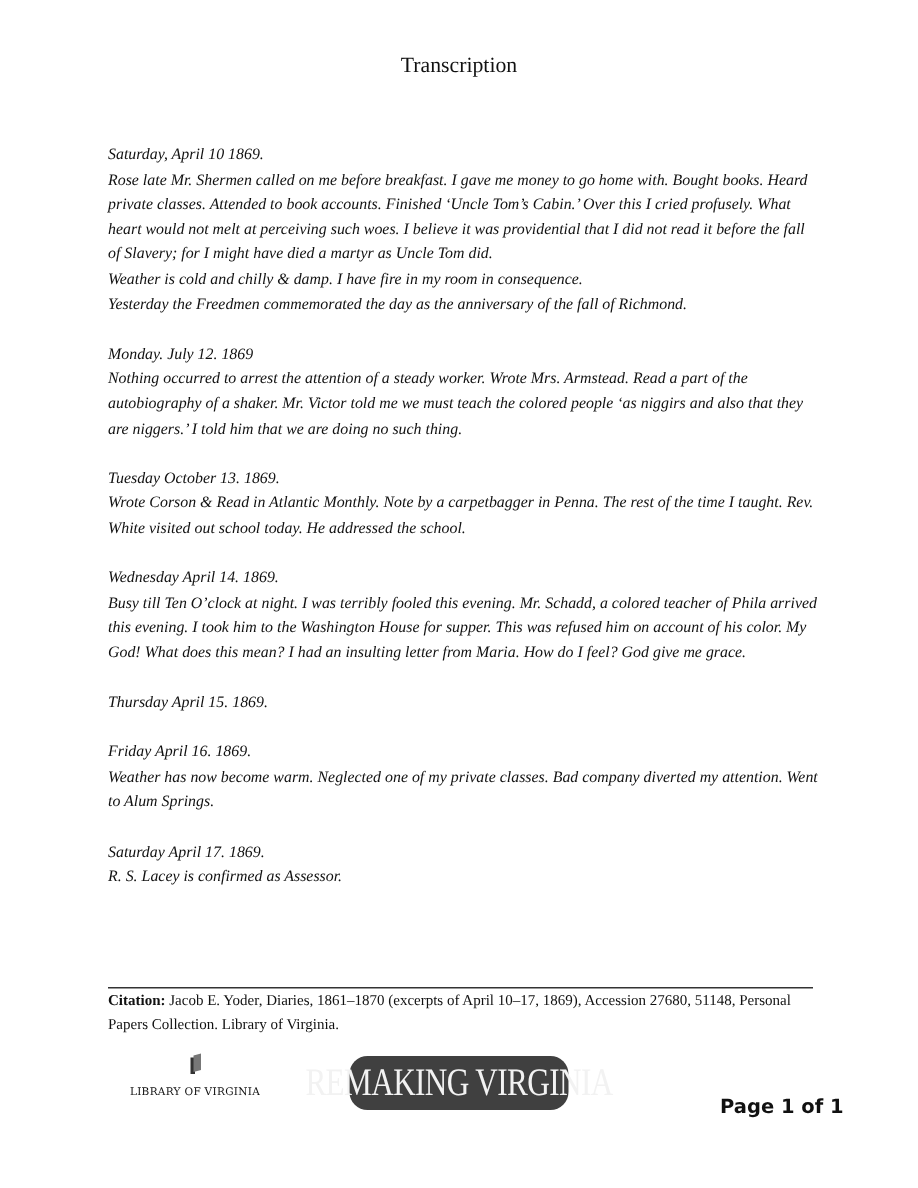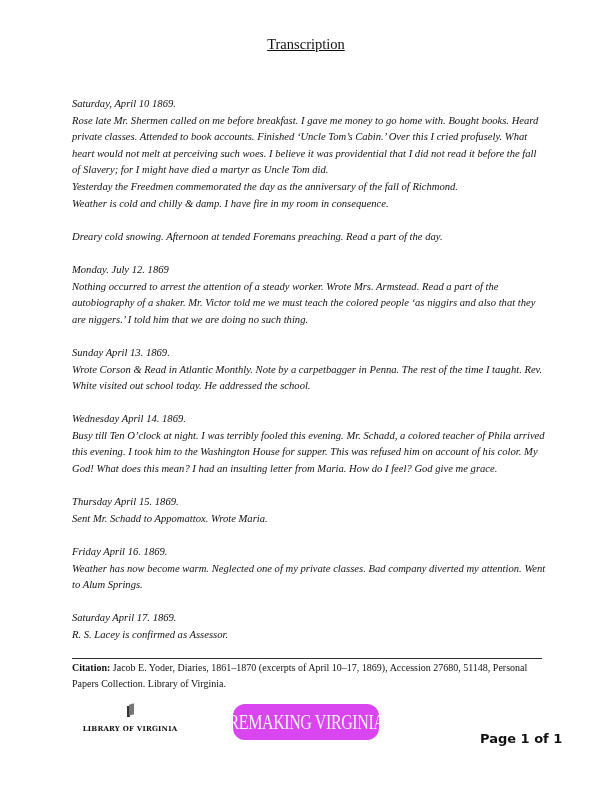--- a/index.html
+++ b/index.html
@@ -1,62 +1,60 @@
 <!DOCTYPE html>
 <html><head>
   <meta charset="utf-8">
   <style>
     html, body { margin: 0; padding: 0; background: #ffffff; }
     body { width: 612px; height: 792px; position: relative; overflow: hidden; font-family: "Liberation Serif", "DejaVu Serif", serif; color: #111; }
-    .title { position: absolute; top: 36px; left: 0; width: 612px; text-align: center; font-size: 14.5px; text-decoration: underline; }
+    .title { position: absolute; top: 36px; left: 0; width: 612px; text-align: center; font-size: 14.5px; }
     .content { position: absolute; top: 96px; left: 72px; width: 475px; font-size: 10.6px; line-height: 16.6px; font-style: italic; }
     .entry { margin: 0 0 16.6px 0; }
     .entry p { margin: 0; }
     .rule { position: absolute; top: 658px; left: 72px; width: 470px; border-top: 1px solid #333; }
     .citation { position: absolute; top: 660px; left: 72px; width: 470px; font-size: 10px; line-height: 16.4px; }
     .citation b { font-weight: bold; }
     .lov-logo { position: absolute; top: 703px; left: 80px; width: 100px; text-align: center; }
     .lov-icon { display: inline-block; width: 8px; height: 13px; position: relative; }
     .lov-icon::before { content: ""; position: absolute; left: 1px; top: 2px; width: 3px; height: 11px; background: #333; }
     .lov-icon::after { content: ""; position: absolute; left: 3px; top: 0px; width: 5px; height: 11px; background: #777; transform: skewY(-15deg); }
-    .lov-text { font-family: "DejaVu Serif", serif; font-weight: bold; font-size: 7px; letter-spacing: 0.2px; margin-top: 3px; color: #111; }
-    .rv-logo { position: absolute; top: 704px; left: 233px; width: 146px; height: 36px; background: #d946ef; color: #f2f2f2; display: flex; align-items: center; justify-content: center; font-family: "Liberation Serif", serif; font-size: 20px; letter-spacing: -0.5px; transform-origin: center; border-radius: 12px; }
+    .lov-text { font-family: "DejaVu Serif", serif; font-weight: normal; font-size: 7px; letter-spacing: 0.2px; margin-top: 3px; color: #111; }
+    .rv-logo { position: absolute; top: 704px; left: 233px; width: 146px; height: 36px; background: #404040; color: #f2f2f2; display: flex; align-items: center; justify-content: center; font-family: "Liberation Serif", serif; font-size: 26px; letter-spacing: -0.5px; transform-origin: center; border-radius: 12px; }
     .rv-logo span { display: inline-block; transform: scaleX(0.8); white-space: nowrap; }
     .page-num { position: absolute; top: 731px; left: 480px; font-family: "DejaVu Sans", sans-serif; font-weight: bold; font-size: 13px; color: #111; }
   </style>
 </head>
 <body>
 
 <div class="title">Transcription</div>
 
 <div class="content">
   <div class="entry">
     <p>Saturday, April 10 1869.</p>
     <p>Rose late Mr. Shermen called on me before breakfast.  I gave me money to go home with.  Bought books. Heard private classes.  Attended to book accounts.  Finished ‘Uncle Tom’s Cabin.’  Over this I cried profusely.  What heart would not melt at perceiving such woes.  I believe it was providential that I did not read it before the fall of Slavery; for I might have died a martyr as Uncle Tom did.</p>
+    <p>Weather is cold and chilly &amp; damp.  I have fire in my room in consequence.</p>
     <p>Yesterday the Freedmen commemorated the day as the anniversary of the fall of Richmond.</p>
-    <p>Weather is cold and chilly &amp; damp.  I have fire in my room in consequence.</p>
   </div>
   <div class="entry">
-    <p>Dreary cold snowing.  Afternoon at tended Foremans preaching.  Read a part of the day.</p>
   </div>
   <div class="entry">
     <p>Monday.  July 12. 1869</p>
     <p>Nothing occurred to arrest the attention of a steady worker.  Wrote Mrs. Armstead.  Read a part of the autobiography of a shaker.  Mr. Victor told me we must teach the colored people ‘as niggirs and also that they are niggers.’  I told him that we are doing no such thing.</p>
   </div>
   <div class="entry">
-    <p>Sunday April 13. 1869.</p>
+    <p>Tuesday October 13. 1869.</p>
     <p>Wrote Corson &amp; Read in Atlantic Monthly.  Note by a carpetbagger in Penna.  The rest of the time I taught.  Rev. White visited out school today.  He addressed the school.</p>
   </div>
   <div class="entry">
     <p>Wednesday April 14. 1869.</p>
     <p>Busy till Ten O’clock at night.  I was terribly fooled this evening.  Mr. Schadd, a colored teacher of Phila arrived this evening.  I took him to the Washington House for supper.  This was refused him on account of his color.  My God!  What does this mean?  I had an insulting letter from Maria.  How do I feel?  God give me grace.</p>
   </div>
   <div class="entry">
     <p>Thursday April 15. 1869.</p>
-    <p>Sent Mr. Schadd to Appomattox.  Wrote Maria.</p>
   </div>
   <div class="entry">
     <p>Friday April 16. 1869.</p>
     <p>Weather has now become warm.  Neglected one of my private classes.  Bad company diverted my attention. Went to Alum Springs.</p>
   </div>
   <div class="entry">
     <p>Saturday April 17. 1869.</p>
     <p>R. S. Lacey is confirmed as Assessor.</p>
   </div>
 </div>

